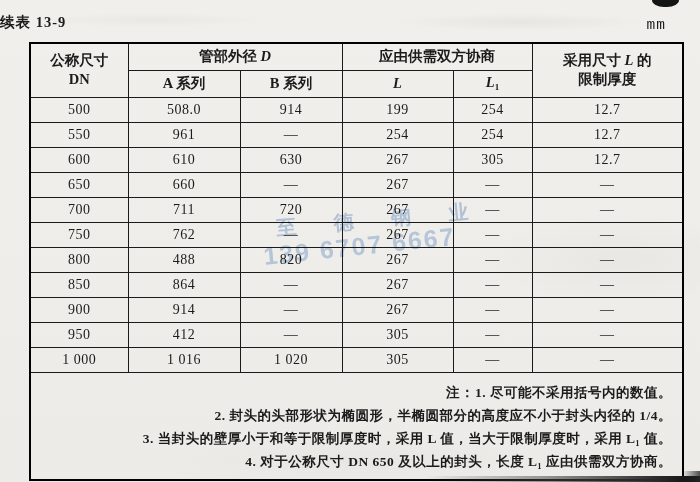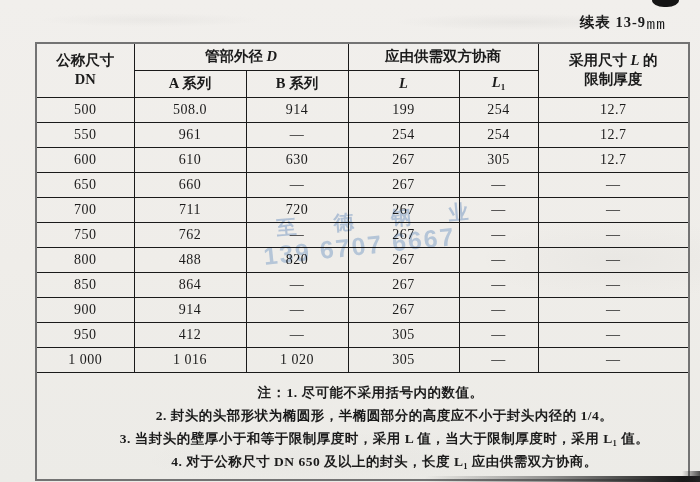--- a/index.html
+++ b/index.html
@@ -13,43 +13,43 @@
   }
   
   .noise {
     position:absolute; inset:0; pointer-events:none;
     background:
       radial-gradient(ellipse 180px 12px at 520px 22px, rgba(120,120,120,.08), transparent 70%),
       radial-gradient(ellipse 160px 10px at 150px 20px, rgba(120,120,120,.06), transparent 70%),
       radial-gradient(ellipse 200px 60px at 620px 260px, rgba(120,120,120,.05), transparent 70%),
       radial-gradient(ellipse 300px 40px at 350px 460px, rgba(120,120,120,.04), transparent 70%);
   }
-  .titlebar { position:absolute; top:13px; left:0; width:646px; text-align:right; }
+  .titlebar { position:absolute; top:13px; left:0; width:646px; text-align:left; }
   .title { font-size:14.5px; font-weight:bold; letter-spacing:1px; }
   .unit { position:absolute; top:17px; right:34px; font-size:14.5px; letter-spacing:1px;font-family:Liberation Mono, monospace; }
 
   table.dim {
-    position:absolute; left:35px; top:42px;
+    position:absolute; left:29px; top:42px;
     width:653px; border-collapse:collapse;
     background:transparent;
-    border:2px solid #737373;
+    border:2px solid #000000;
     table-layout:fixed;
   }
   .dim th, .dim td {
     border:1.5px solid #1a1a1a;
     text-align:center; vertical-align:middle;
     font-size:14px; padding:0;
   }
   .dim thead th { font-weight:bold; font-size:14.5px; height:27px; line-height:1.35; }
   .dim tbody tr.data-row { height:25px; }
   .dim tbody td { font-weight:500; letter-spacing:.5px; }
   .var { font-style:italic; font-family:"Liberation Serif","DejaVu Serif",serif; font-weight:bold; }
   sub.var-sub { font-size:9px; font-style:normal; font-weight:bold; vertical-align:-3px; }
 
-  td.notes-cell { height:99px; text-align:center; vertical-align:top; padding:8px 10px 6px 26px; }
+  td.notes-cell { height:99px; text-align:right; vertical-align:top; padding:8px 10px 6px 26px; }
   .note-line { font-size:13.5px; font-weight:600; line-height:23px; letter-spacing:.5px; white-space:nowrap; }
   .note-line.indent { margin-left:28px; }
   .note-label { letter-spacing:1px; }
 
   .watermark { position:absolute; pointer-events:none; mix-blend-mode:multiply;
     font-family:"Liberation Sans","DejaVu Sans",sans-serif; }
   .wm1 { left:276px; top:206px; font-size:20px; letter-spacing:16px;
     color:#85a8d6; opacity:.55; transform:rotate(-5deg); font-weight:bold; }
   .wm2 { left:263px; top:232px; font-size:25px; letter-spacing:2px;
     color:#8db1dd; opacity:.55; transform:rotate(-6deg); font-weight:bold; }

